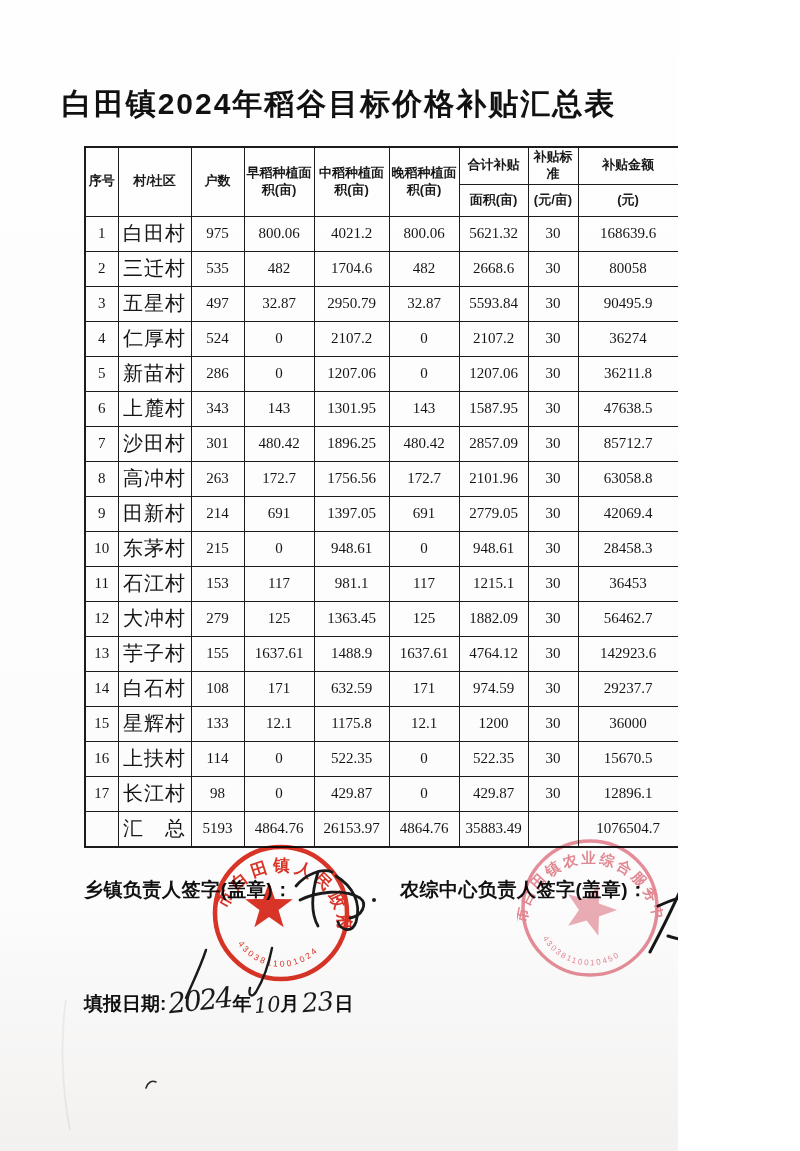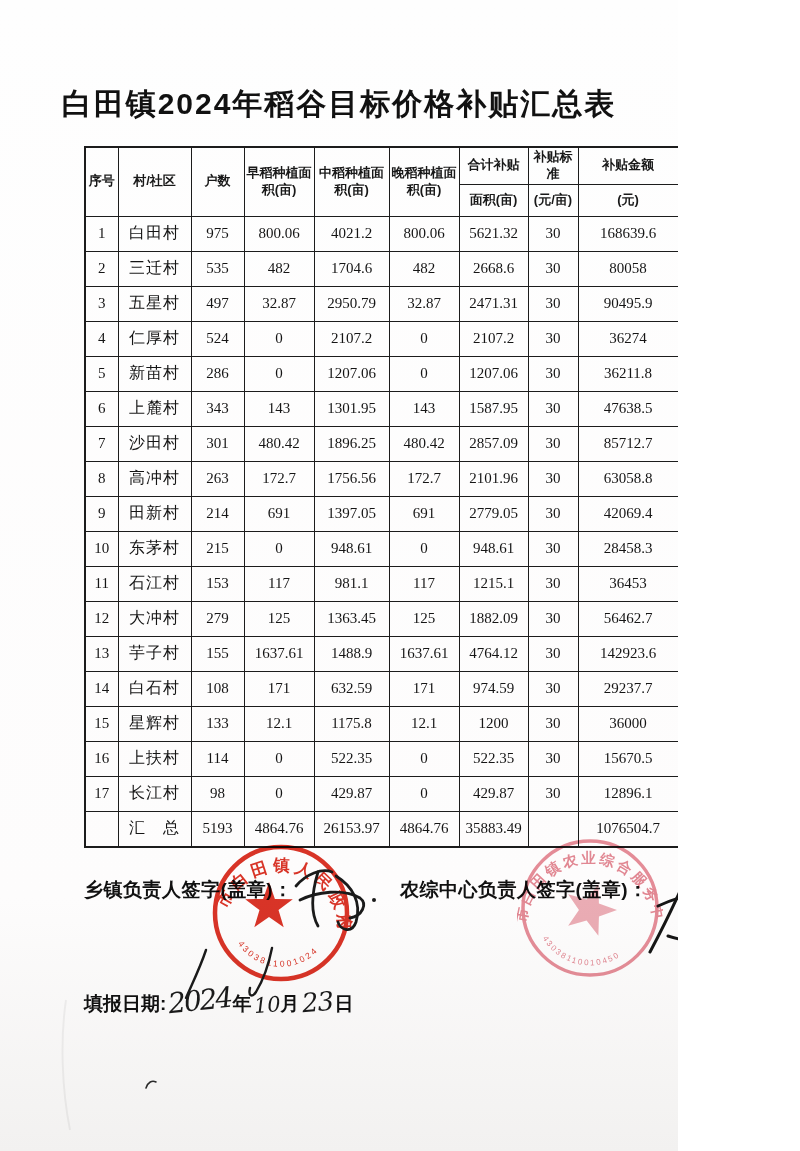--- a/index.html
+++ b/index.html
@@ -29,21 +29,21 @@
   }
   table.subsidy thead th{
     font-size:13px;font-weight:600;line-height:1.3;color:#181818;
   }
   thead tr.h1{height:37px;}
   thead tr.h2{height:32px;}
   table.subsidy tbody td{
     height:34px;font-size:15px;
     font-family:"Liberation Serif",serif;color:#151515;
   }
-  table.subsidy tbody td.village{font-size:16px;letter-spacing:1px;margin-left:44px;}
+  table.subsidy tbody td.village{font-size:20px;letter-spacing:1px;margin-left:44px;}
   .sign-label{
     position:absolute;font-size:19px;font-weight:700;color:#111;
     letter-spacing:0.5px;white-space:nowrap;
   }
   .date-line{
     position:absolute;left:84px;top:984px;
     display:flex;align-items:flex-end;white-space:nowrap;color:#111;
   }
   .date-line .printed{font-size:19px;font-weight:700;}
   .date-line .hw{
@@ -120,21 +120,21 @@
           <td>80058</td>
           <td></td>
         </tr>
         <tr>
           <td>3</td>
           <td class="village">五星村</td>
           <td>497</td>
           <td>32.87</td>
           <td>2950.79</td>
           <td>32.87</td>
-          <td>2471.31</td>
+          <td>5593.84</td>
           <td>30</td>
           <td>90495.9</td>
           <td></td>
         </tr>
         <tr>
           <td>4</td>
           <td class="village">仁厚村</td>
           <td>524</td>
           <td>0</td>
           <td>2107.2</td>

